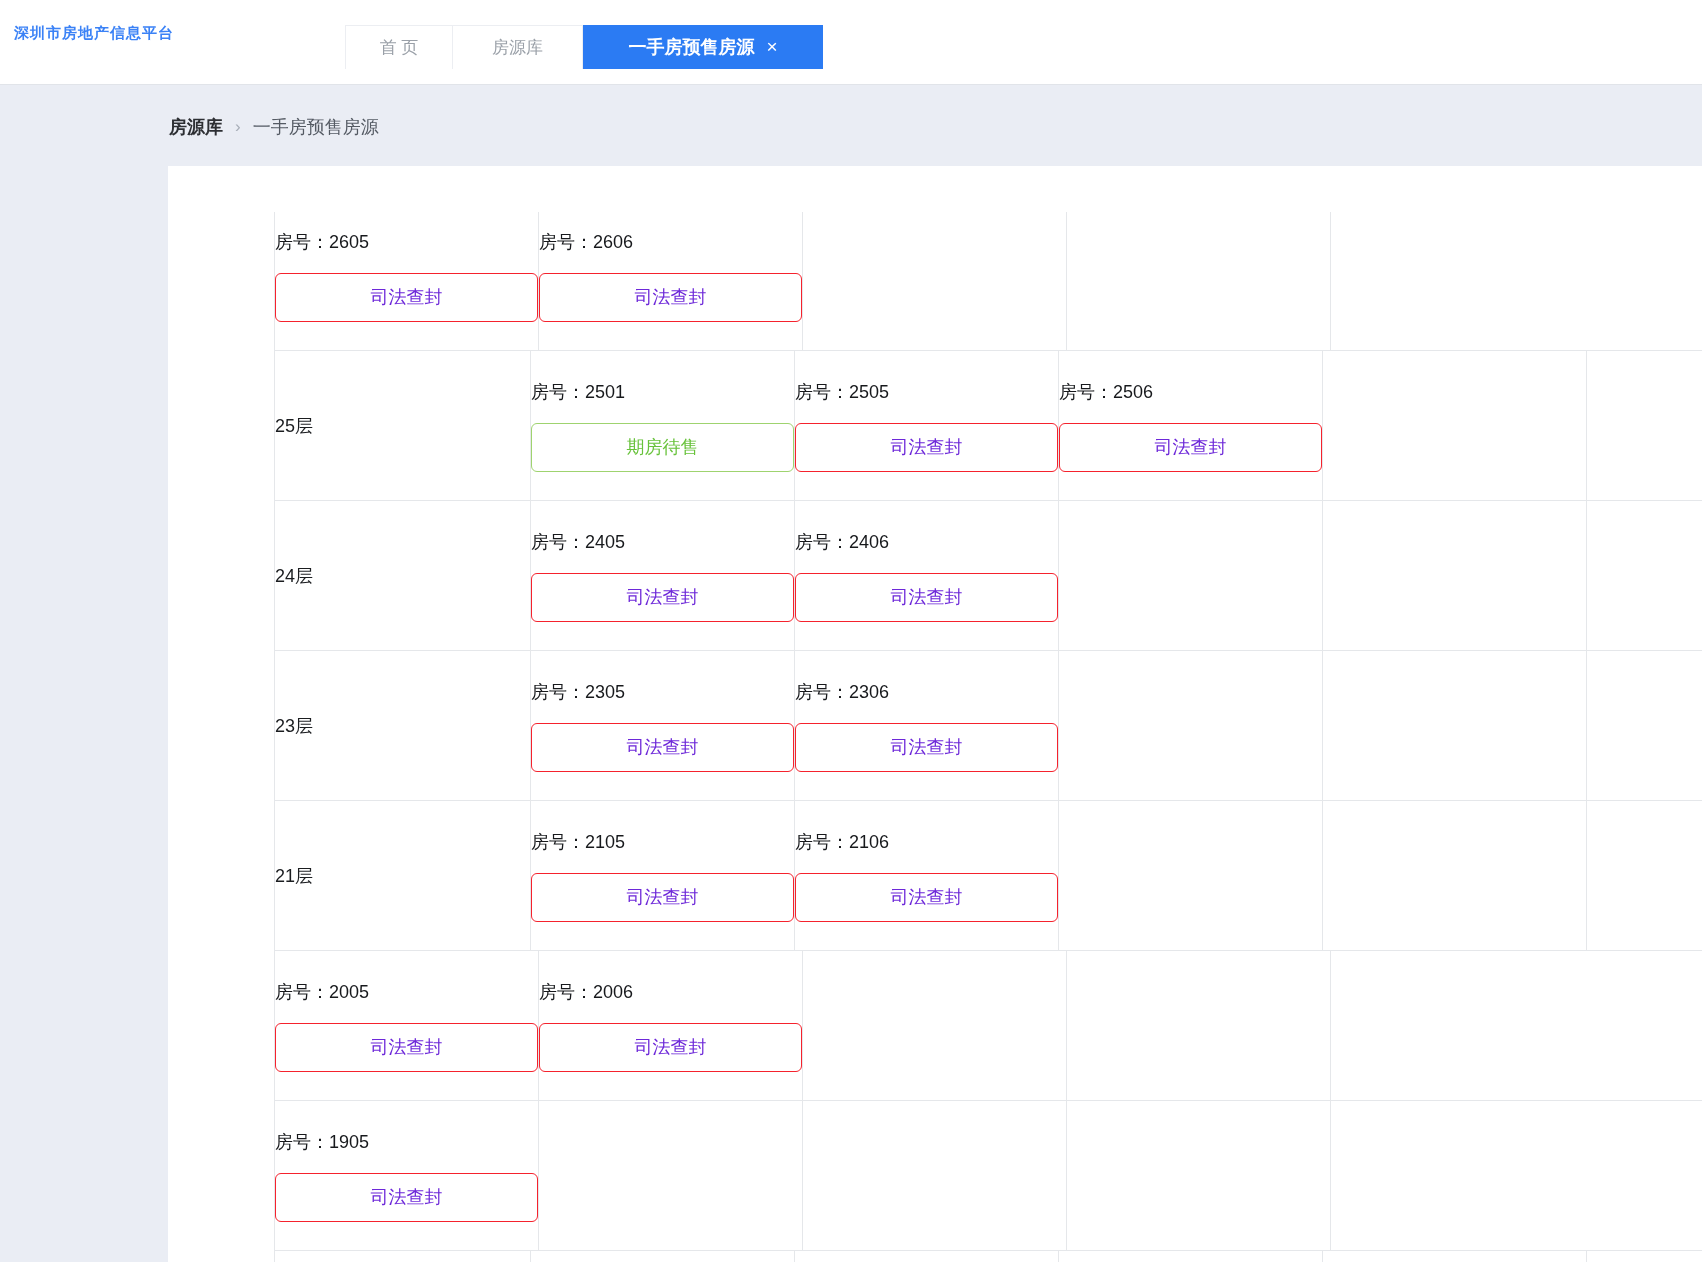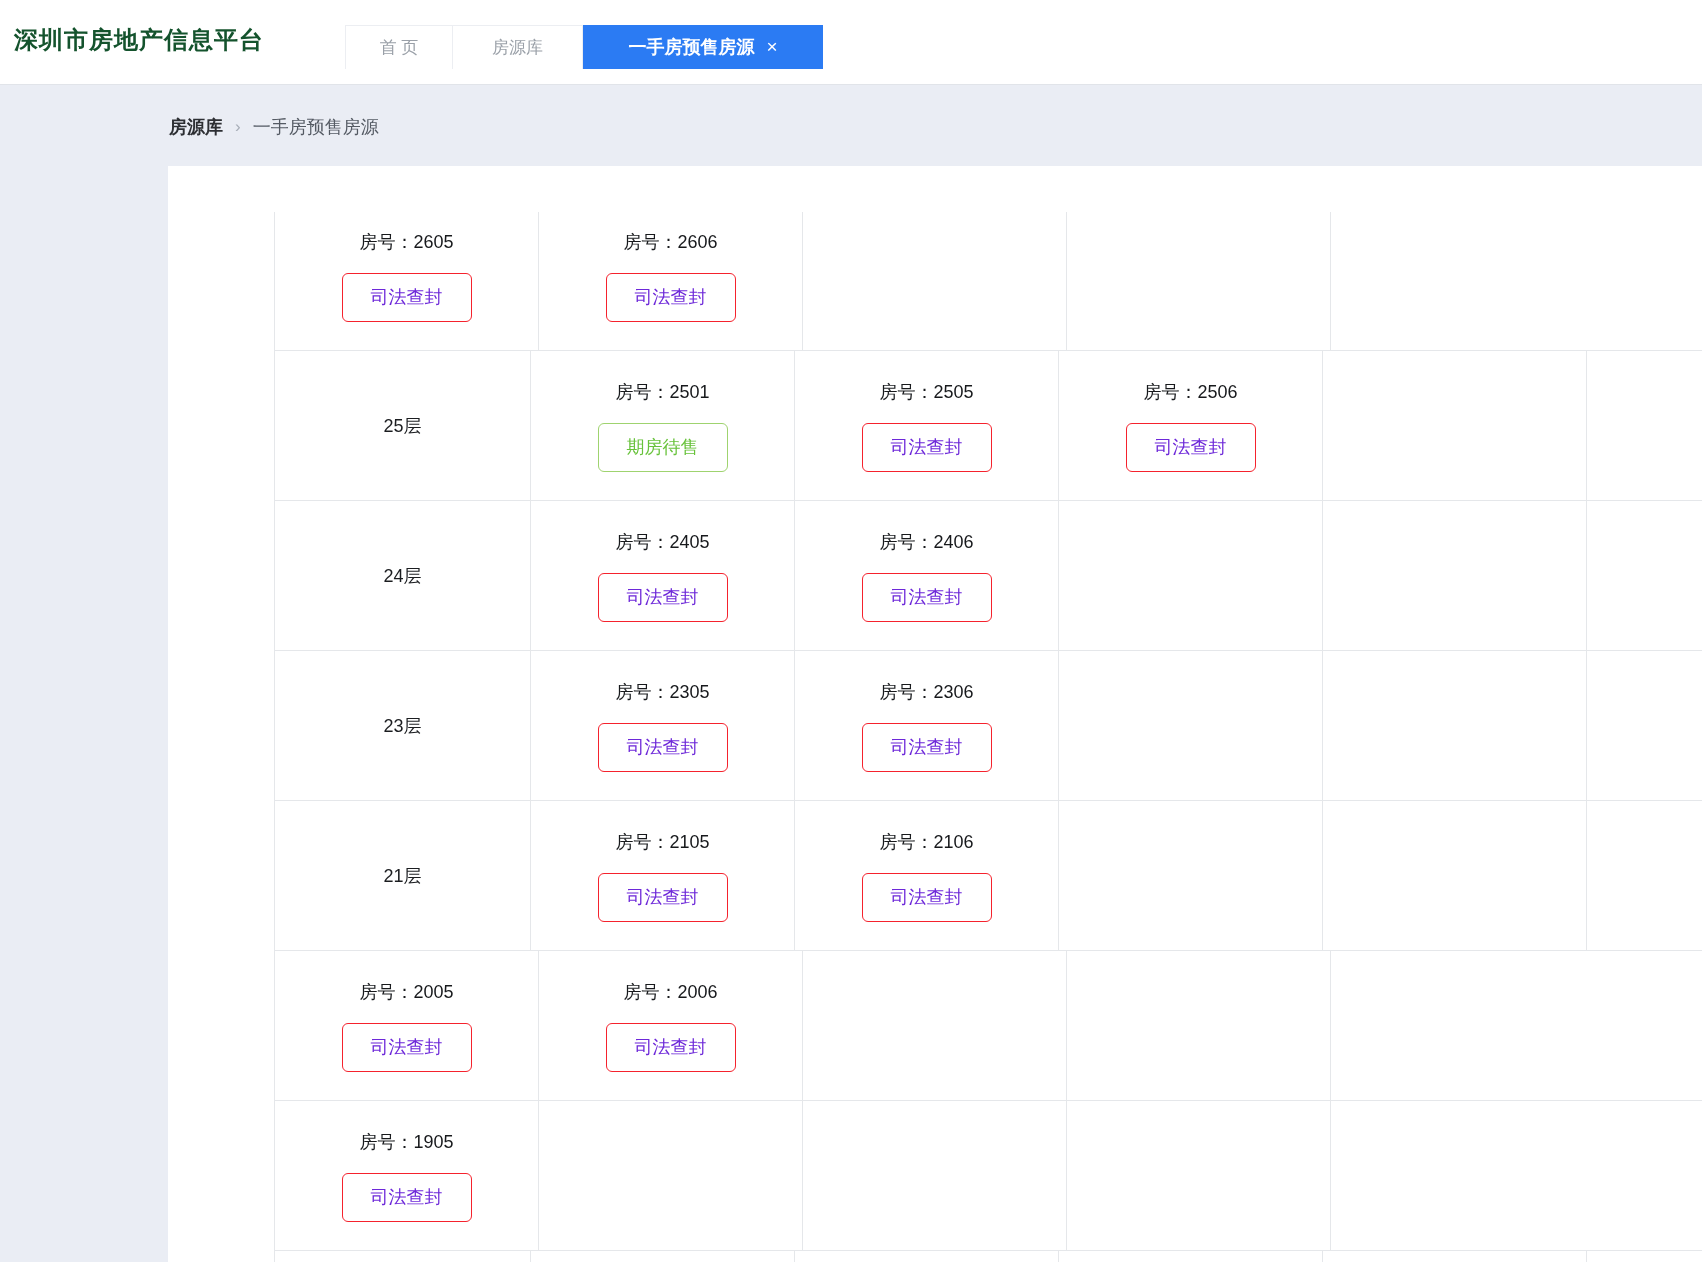--- a/index.html
+++ b/index.html
@@ -11,21 +11,21 @@
     color:#17191c;
   }
 
   
   .header {
     position:absolute; left:0; top:0; width:1702px; height:85px;
     background:#ffffff; border-bottom:1px solid #e1e4e9;
   }
   .app-title {
     position:absolute; left:14px; top:24px;
-    font-size:24px; font-weight:700; color:#14532d; letter-spacing:1px;
+    font-size:15px; font-weight:700; color:#3b82f6; letter-spacing:1px;
   }
   .tab-bar {
     position:absolute; left:345px; bottom:0; height:59px; display:flex;
   }
   .tab {
     height:44px; display:flex; align-items:center; justify-content:center;
     font-size:17px; color:#9aa0a8; background:#ffffff; cursor:pointer;
     border-top:1px solid #eceef2; border-left:1px solid #eceef2;
   }
   .tab.t0 { width:107px; }
@@ -58,21 +58,21 @@
   .table-viewport {
     position:absolute; left:106px; top:46px; right:0; bottom:0;
     overflow:hidden;
   }
   .grid { width:1840px; margin-top:-11px; }
   .grow {
     display:flex; height:150px; border-bottom:1px solid #e5e7ea;
   }
   .cell {
     border-left:1px solid #e5e7ea; height:100%;
-    display:flex; flex-direction:column; align-items:center; justify-content:center;
+    display:flex; flex-direction:column; justify-content:center;
   }
   .floor-cell { width:256px; font-size:18px; font-weight:500; color:#1b1d20; }
   .room-cell  { width:264px; gap:19px; }
   .room-cell.filled { cursor:pointer; }
   .room-no { font-size:18px; font-weight:500; color:#17191c; white-space:nowrap; }
   .badge {
     min-width:130px; height:49px; padding:0 24px;
     display:flex; align-items:center; justify-content:center;
     border-radius:6px; font-size:18px; background:#ffffff;
   }

